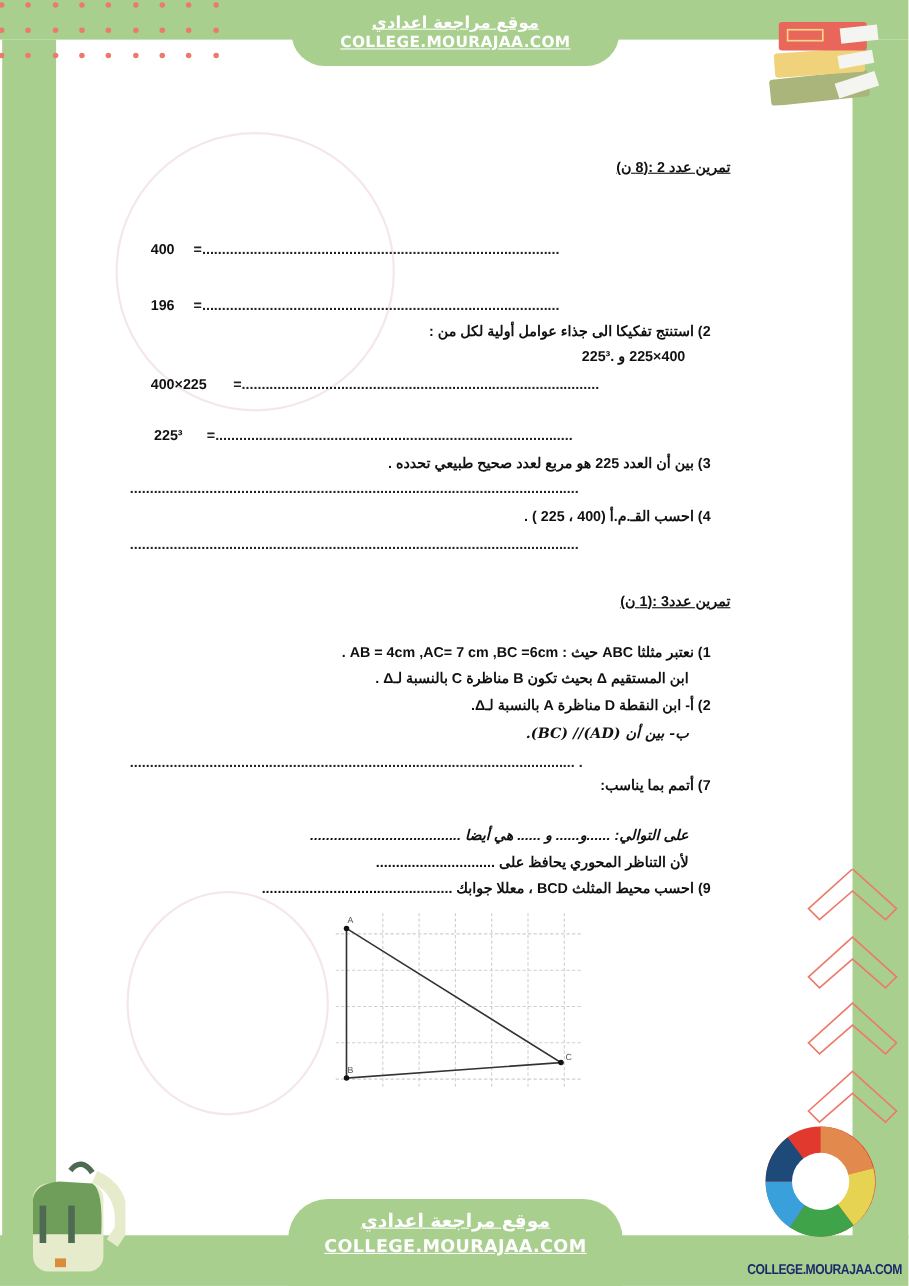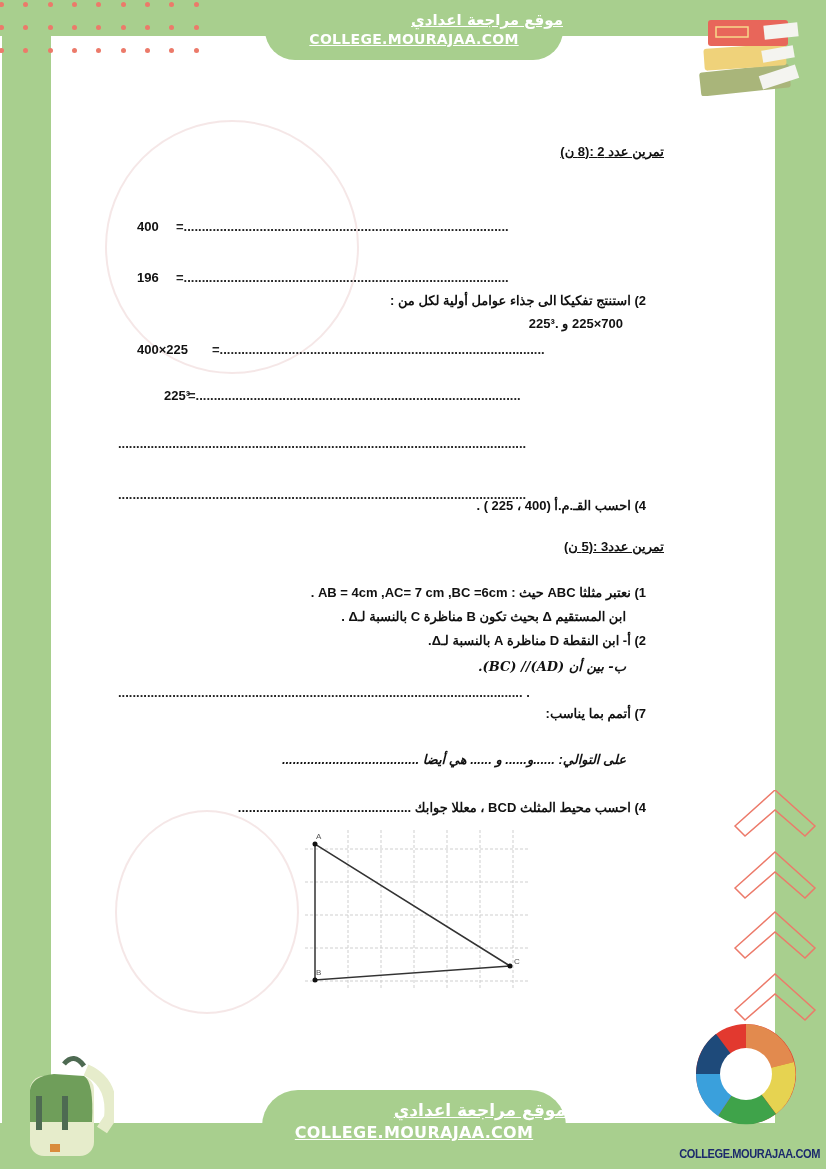--- a/index.html
+++ b/index.html
@@ -5,21 +5,21 @@
   html, body { margin:0; padding:0; }
   body { width:826px; height:1169px; position:relative; overflow:hidden; background:#ffffff; font-family:"DejaVu Sans", sans-serif; color:#111; }
   .green { background:#a8cf8e; }
   .band-top { position:absolute; left:0; top:0; width:826px; height:36px; }
   .strip-left { position:absolute; left:2px; top:36px; width:49px; height:1090px; }
   .strip-right { position:absolute; left:775px; top:36px; width:51px; height:1090px; }
   .band-bottom { position:absolute; left:0; top:1123px; width:826px; height:46px; }
   .tab-top { position:absolute; left:265px; top:0; width:298px; height:60px; border-radius:0 0 30px 30px; }
   .tab-bottom { position:absolute; left:262px; top:1090px; width:304px; height:79px; border-radius:36px 36px 0 0; }
   .brand { position:absolute; text-align:center; color:#fff; font-family:"DejaVu Sans", sans-serif; font-weight:bold; }
-  .brand .ar { font-size:15px; text-decoration:underline; line-height:20px;text-align:right; }
+  .brand .ar { font-size:15px; text-decoration:underline; line-height:20px; }
   .brand .en { font-size:14px; text-decoration:underline; line-height:18px; letter-spacing:0.3px; }
   .brand-top { left:265px; top:10px; width:298px; }
   .brand-bottom { left:262px; top:1098px; width:304px; }
   .brand-bottom .ar { font-size:17px; line-height:24px; }
   .brand-bottom .en { font-size:16px; line-height:22px; }
   .dots { position:absolute; left:0; top:0; }
   .dot { position:absolute; width:5px; height:5px; border-radius:50%; background:#ec7a6a; }
   .books { position:absolute; left:690px; top:12px; width:120px; height:84px; }
   .backpack { position:absolute; left:14px; top:1052px; width:100px; height:108px; }
   .wheel { position:absolute; left:694px; top:1022px; width:104px; height:104px; }
@@ -95,38 +95,40 @@
 <div class="stamp" style="left:115px;top:810px;width:180px;height:200px;"></div>
 
 <div class="doc">
 
   <div class="line rtl ex-title" style="right:162px;top:133px;">تمرين عدد 2 :(8 ن)</div>
   <div class="line" style="left:137px;top:208px;">400</div>
   <div class="line dotted" style="left:176px;top:208px;width:440px;">=..........................................................................................</div>
   <div class="line" style="left:137px;top:259px;">196</div>
   <div class="line dotted" style="left:176px;top:259px;width:440px;">=..........................................................................................</div>
   <div class="line rtl" style="right:180px;top:282px;">2)   استنتج تفكيكا الى جذاء عوامل أولية لكل من  :</div>
-  <div class="line rtl" style="right:203px;top:305px;">700×225        و       .225³</div>
+  <div class="line rtl" style="right:203px;top:305px;">400×225        و       .225³</div>
   <div class="line" style="left:137px;top:331px;">400×225</div>
   <div class="line dotted" style="left:212px;top:331px;width:404px;">=..........................................................................................</div>
-  <div class="line" style="left:140px;top:377px;margin-left:24px;">225³</div>
+  <div class="line" style="left:140px;top:377px;">225³</div>
   <div class="line dotted" style="left:188px;top:377px;width:428px;">=..........................................................................................</div>
+  <div class="line rtl" style="right:180px;top:402px;">3)  بين أن العدد 225 هو مربع لعدد صحيح طبيعي تحدده   .</div>
   <div class="line dotted" style="left:118px;top:425px;width:498px;">.................................................................................................................</div>
-  <div class="line rtl" style="right:180px;top:451px;margin-top:36px;">4)  احسب القـ.م.أ  (400 ، 225 ) .</div>
+  <div class="line rtl" style="right:180px;top:451px;">4)  احسب القـ.م.أ  (400 ، 225 ) .</div>
   <div class="line dotted" style="left:118px;top:476px;width:498px;">.................................................................................................................</div>
 
-  <div class="line rtl ex-title" style="right:162px;top:528px;">تمرين عدد3 :(5 ن)</div>
+  <div class="line rtl ex-title" style="right:162px;top:528px;">تمرين عدد3 :(1 ن)</div>
   <div class="line rtl" style="right:180px;top:574px;">1)  نعتبر مثلثا ABC   حيث :    AB = 4cm  ,AC= 7 cm  ,BC =6cm   .</div>
   <div class="line rtl" style="right:200px;top:598px;margin-left:22px;">ابن المستقيم Δ  بحيث تكون B  مناظرة  C  بالنسبة لـΔ .</div>
   <div class="line rtl" style="right:180px;top:622px;">2)  أ- ابن النقطة D  مناظرة  A  بالنسبة لـΔ.</div>
   <div class="line rtl math" style="right:200px;top:648px;">ب- بين أن (AD)// (BC).</div>
   <div class="line dotted" style="left:118px;top:674px;width:498px;">................................................................................................................ .</div>
   <div class="line rtl" style="right:180px;top:695px;">7)  أتمم بما يناسب:</div>
   <div class="line rtl" style="right:200px;top:741px;font-style:italic;">على التوالي:    ......و...... و ......   هي أيضا ......................................</div>
-  <div class="line rtl" style="right:180px;top:789px;">4)  احسب محيط المثلث    BCD   ،  معللا جوابك ................................................</div>
+  <div class="line rtl" style="right:200px;top:765px;">لأن التناظر المحوري يحافظ على ..............................</div>
+  <div class="line rtl" style="right:180px;top:789px;">9)  احسب محيط المثلث    BCD   ،  معللا جوابك ................................................</div>
 </div>
 
 <svg class="figure" viewBox="0 0 240 160">
   <g stroke="#cfcfcf" stroke-width="1" stroke-dasharray="3,2">
     <line x1="0" y1="19" x2="225" y2="19"></line>
       <line x1="0" y1="52" x2="225" y2="52"></line>
     <line x1="0" y1="85" x2="225" y2="85"></line>
       <line x1="0" y1="118" x2="225" y2="118"></line>
     <line x1="0" y1="151" x2="225" y2="151"></line>
     <line x1="43" y1="0" x2="43" y2="160"></line>

